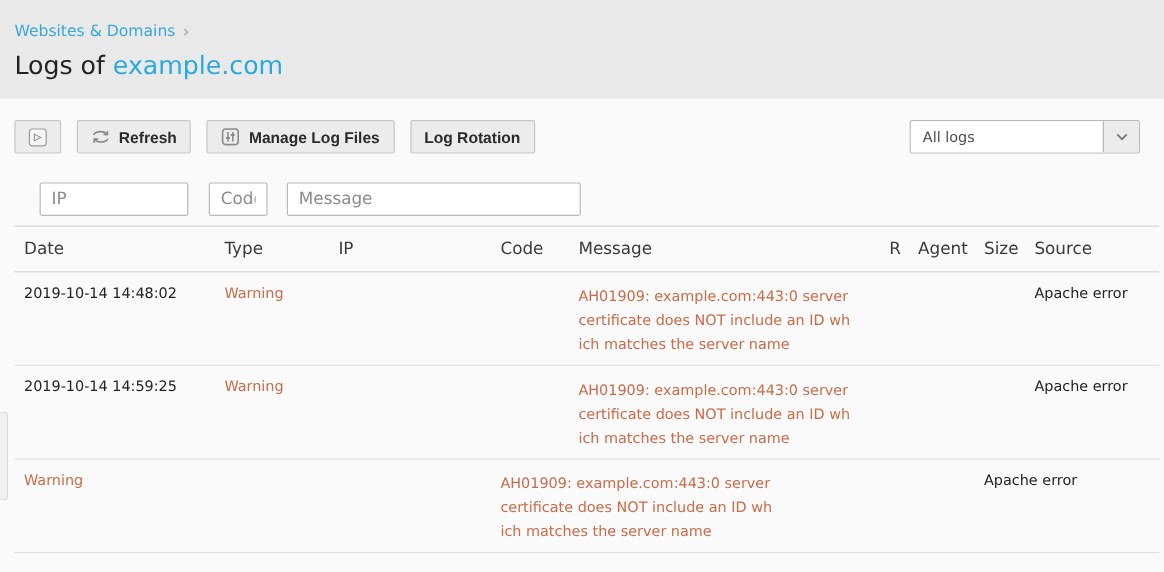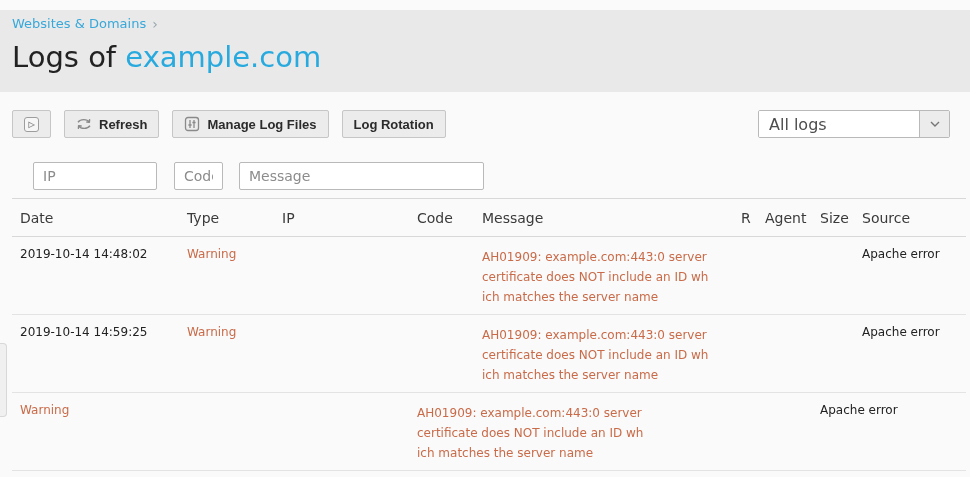--- a/index.html
+++ b/index.html
@@ -9,27 +9,26 @@
     position: relative;
     width: 970px; height: 477px;
     background: #fafafa;
     overflow: hidden;
   }
 
   
   .topband {
     background: #e9e9e9;
     height: 82px;
-    padding: 6px 12px 0 12px;
-    margin-top: 10px;
+    padding: 19px 12px 0 12px;
   }
   .breadcrumb { font-size: 13px; color: #38a8da; display: flex; align-items: center; gap: 6px; }
   .breadcrumb a { color: #38a8da; text-decoration: none; cursor: pointer; }
   .crumb-sep { color: #9aa7ad; font-size: 14px; line-height: 1; }
-  .page-title { margin-top: 9px; font-size: 29px; font-weight: 500; color: #222; letter-spacing: 0; }
+  .page-title { margin-top: 9px; font-size: 21px; font-weight: 500; color: #222; letter-spacing: 0; }
   .page-title .domain { color: #28aade; }
 
   
   .toolbar {
     display: flex; align-items: center;
     margin: 18px 20px 0 12px;
   }
   .btn {
     display: inline-flex; align-items: center; gap: 7px;
     height: 28px; padding: 0 11px;
@@ -47,21 +46,21 @@
   }
 
   
   .select {
     display: inline-flex; height: 28px;
     border: 1px solid #b9b9b9; border-radius: 2px;
     background: #fff; overflow: hidden; cursor: pointer;
   }
   .select .sel-value {
     display: flex; align-items: center;
-    padding: 0 10px; font-size: 16px; color: #4d4d4d; background: #fff;
+    padding: 0 10px; font-size: 12px; color: #4d4d4d; background: #fff;
     flex: 1; white-space: nowrap;
   }
   .select .sel-btn {
     width: 30px; background: #ececec; border-left: 1px solid #b9b9b9;
     display: flex; align-items: center; justify-content: center;
   }
   .loglist-select { margin-left: auto; width: 192px; }
 
   
   .filters { display: flex; align-items: center; margin: 24px 20px 0 20px; }

